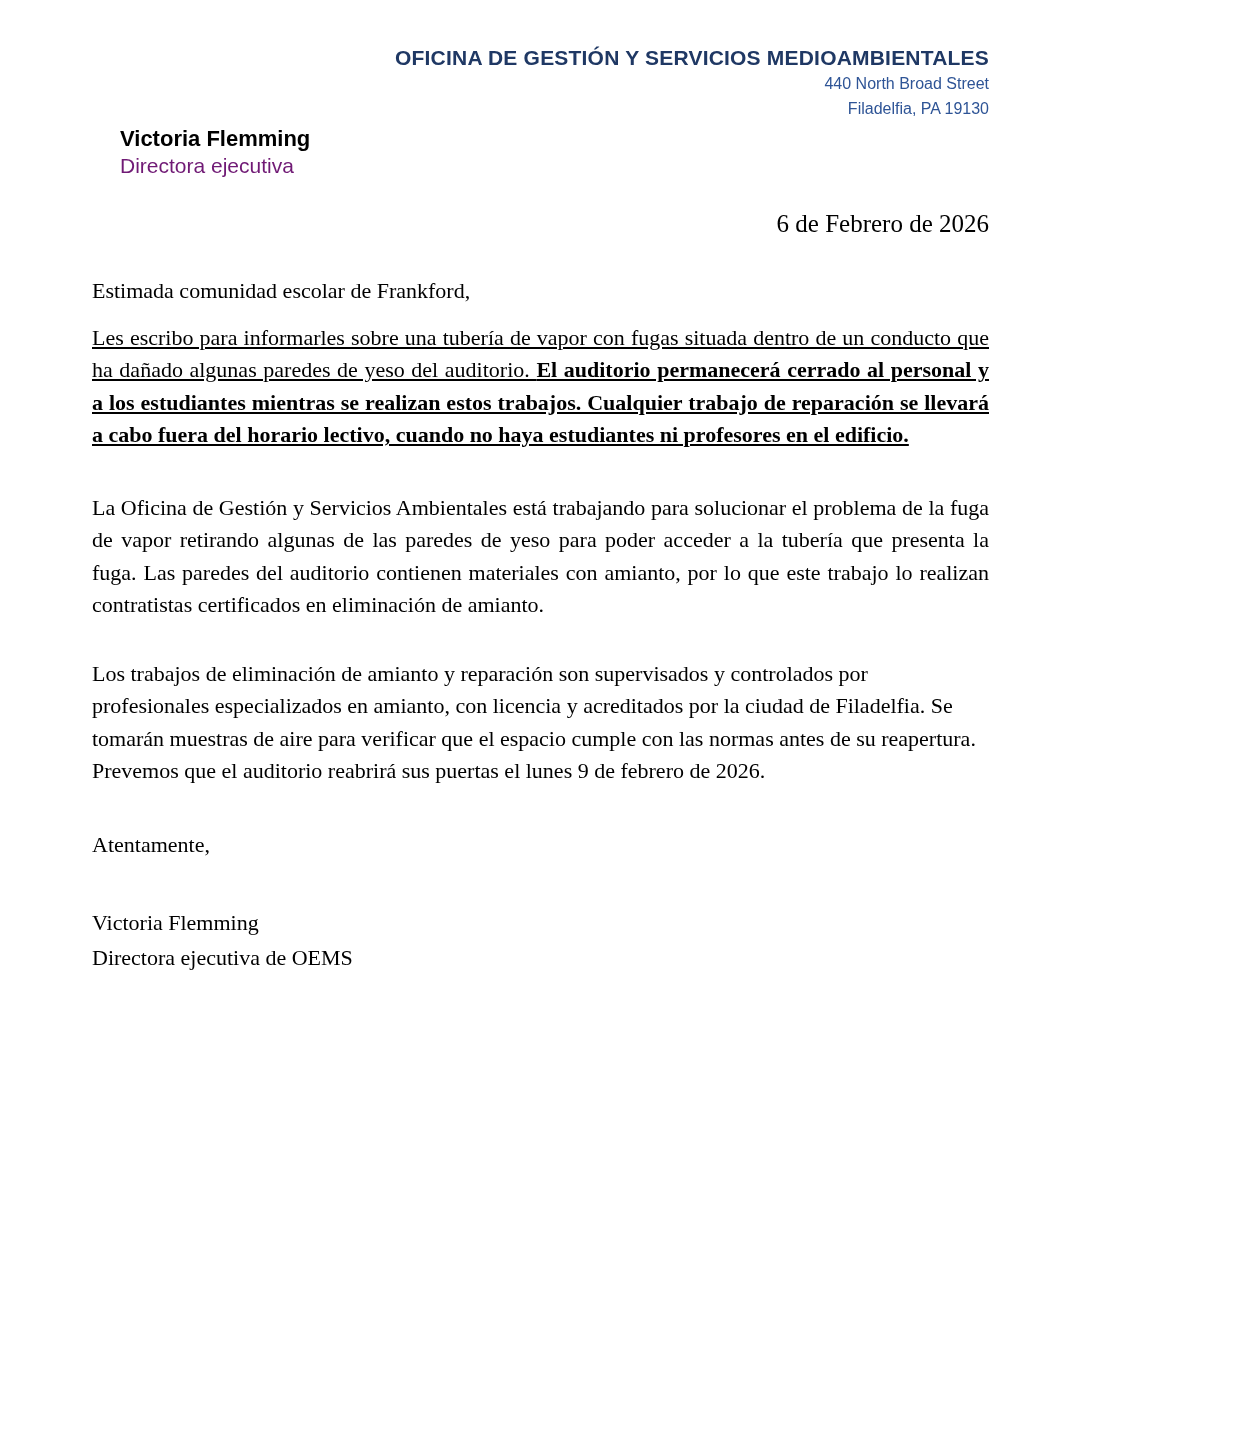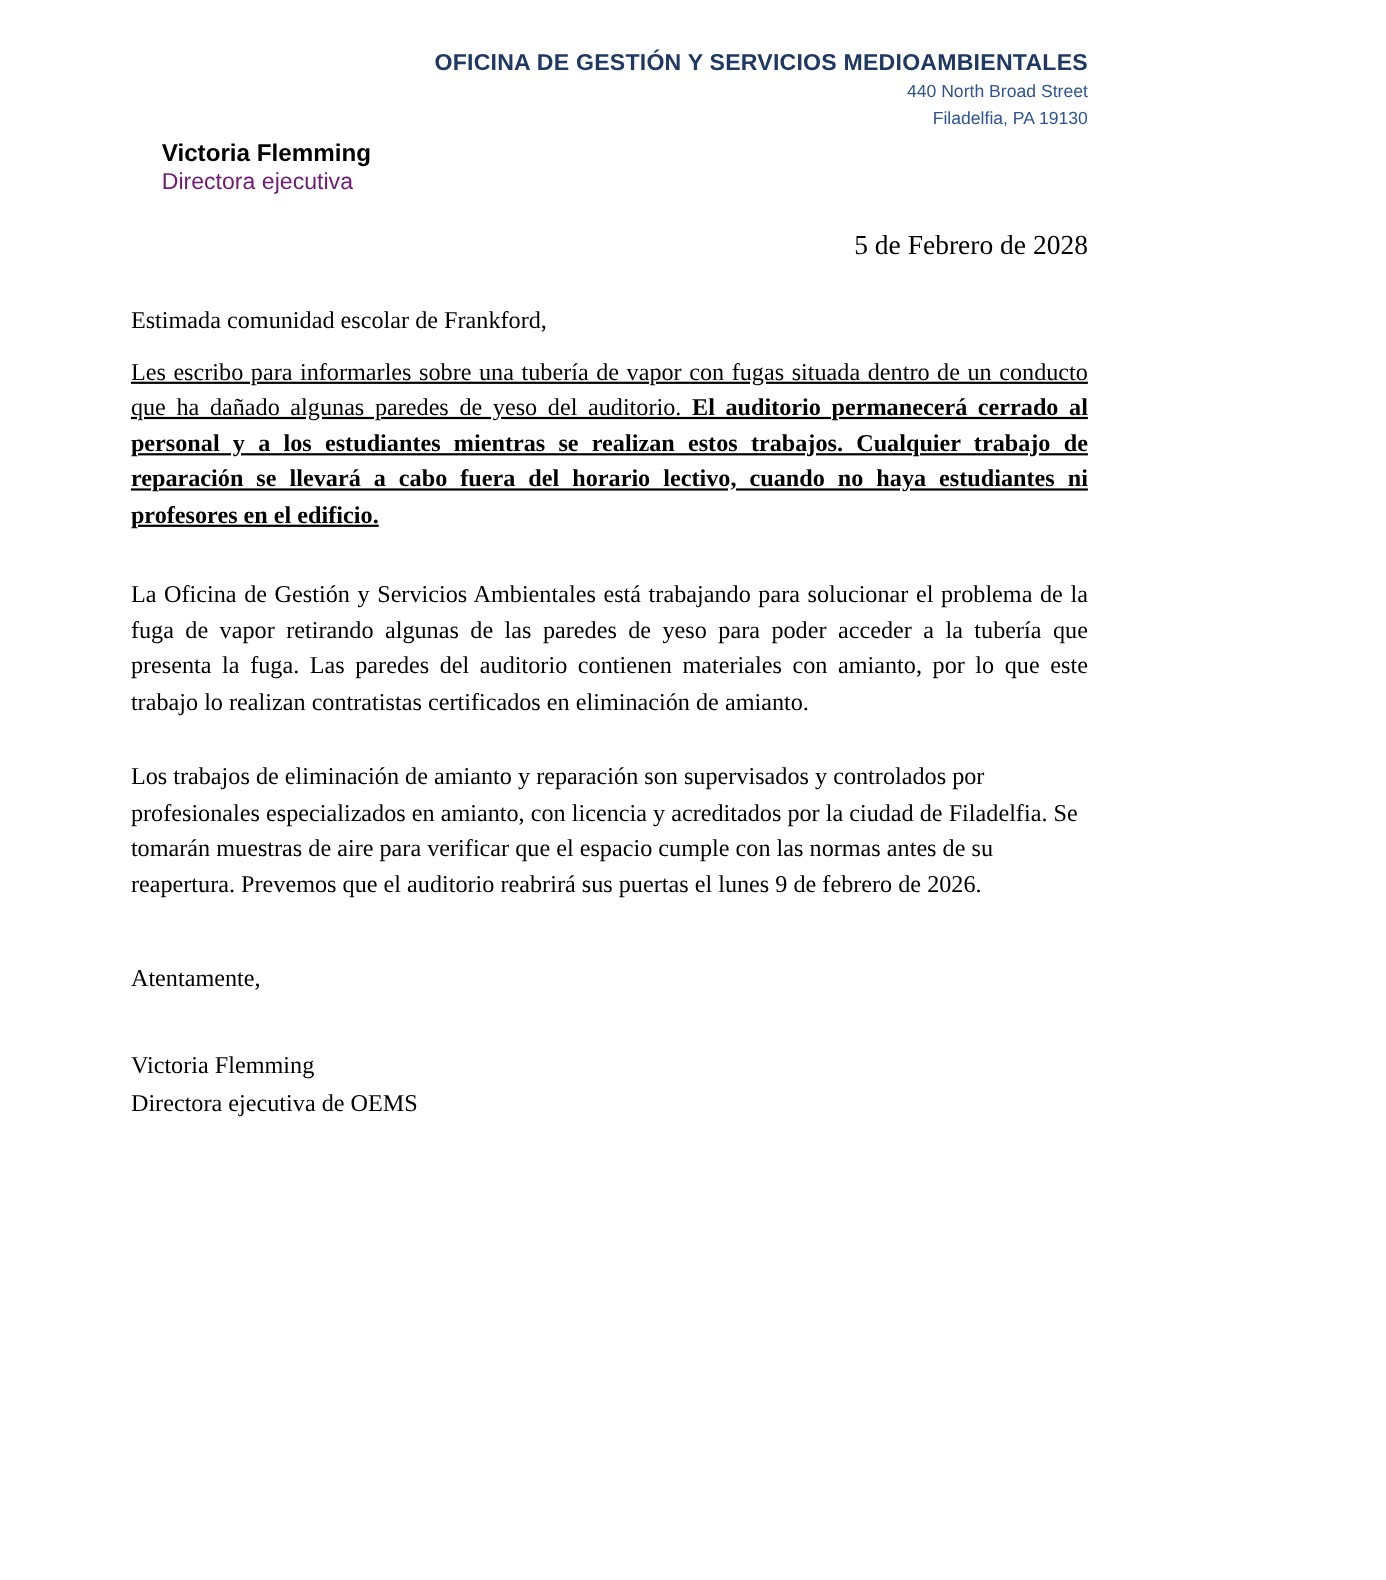--- a/index.html
+++ b/index.html
@@ -16,21 +16,21 @@
     width: 1260px;
     height: 1436px;
     background: var(--paper);
     font-family: "Liberation Serif", serif;
     color: var(--ink);
     overflow: hidden;
   }
   .page {
     width: 1124px;
     height: 1436px;
-    padding: 45px 135px 0 119px;
+    padding: 45px 135px 0 92px;
   }
 
   
   .letterhead {
     text-align: right;
     font-family: "Liberation Sans", sans-serif;
   }
   .org-name {
     font-size: 21px;
     font-weight: bold;
@@ -82,41 +82,41 @@
   .para {
     margin-top: 33px;
   }
   .para.justified {
     text-align: justify;
   }
   .p1 { margin-top: 14px; text-decoration: underline; }
   .p2 { margin-top: 40px; }
   .p3 { margin-top: 36px; }
   .p4 { margin-top: 42px; line-height: 40px; }
-  .closing { margin-top: 53px; }
+  .closing { margin-top: 41px; }
   .signature-block { margin-top: 44px; line-height: 35px; }
   .bold { font-weight: bold; }
 </style>
 </head>
 <body>
 
 <div class="page">
 
   <header class="letterhead">
     <div class="org-name">OFICINA DE GESTIÓN Y SERVICIOS MEDIOAMBIENTALES</div>
     <div class="org-address">440 North Broad Street</div>
     <div class="org-address">Filadelfia, PA 19130</div>
   </header>
 
   <div class="sender-block">
     <div class="sender-name">Victoria Flemming</div>
     <div class="sender-title">Directora ejecutiva</div>
   </div>
 
-  <div class="date-line">5 de Febrero de 2028</div>
+  <div class="date-line">6 de Febrero de 2026</div>
 
   <main class="letter-body">
 
     <p class="salutation">Estimada comunidad escolar de Frankford,</p>
 
     <p class="para justified p1"><span>Les escribo para informarles sobre una tubería de vapor con fugas situada dentro de un conducto que ha dañado algunas paredes de yeso del auditorio. </span><span class="bold">El auditorio permanecerá cerrado al personal y a los estudiantes mientras se realizan estos trabajos. Cualquier trabajo de reparación se llevará a cabo fuera del horario lectivo, cuando no haya estudiantes ni profesores en el edificio.</span></p>
 
     <p class="para justified p2">La Oficina de Gestión y Servicios Ambientales está trabajando para solucionar el problema de la fuga de vapor retirando algunas de las paredes de yeso para poder acceder a la tubería que presenta la fuga. Las paredes del auditorio contienen materiales con amianto, por lo que este trabajo lo realizan contratistas certificados en eliminación de amianto.</p>
 
     <p class="para p3">Los trabajos de eliminación de amianto y reparación son supervisados y controlados por profesionales especializados en amianto, con licencia y acreditados por la ciudad de Filadelfia. Se tomarán muestras de aire para verificar que el espacio cumple con las normas antes de su reapertura. Prevemos que el auditorio reabrirá sus puertas el lunes 9 de febrero de 2026.</p>

